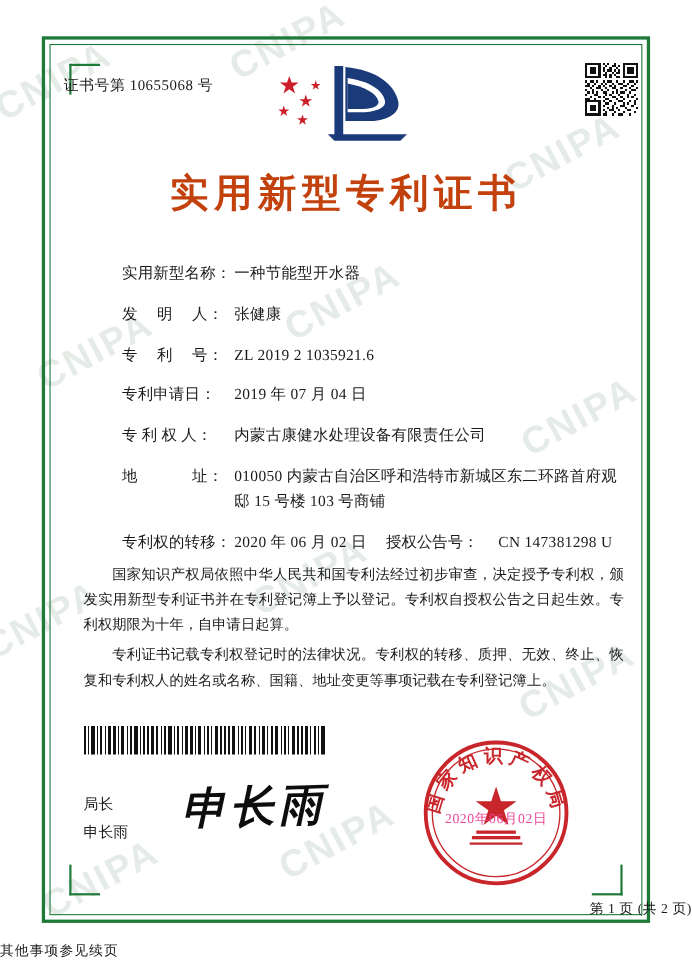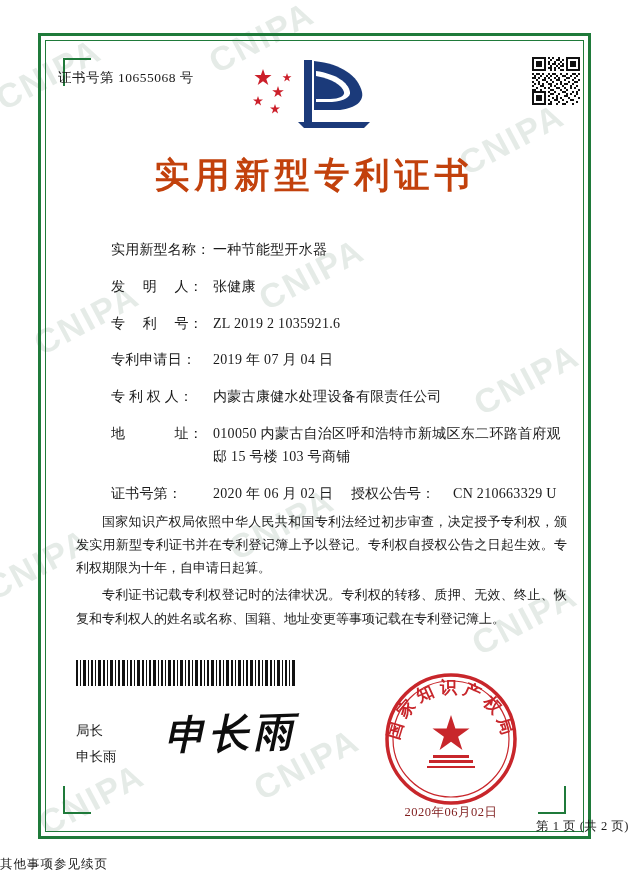--- a/index.html
+++ b/index.html
@@ -230,25 +230,25 @@
     position: absolute;
     left: 383px;
     top: 671px;
     width: 136px;
     height: 136px;
     z-index: 4;
   }
   .seal-date {
     position: absolute;
     left: 390px;
-    top: 804px;
+    top: 736px;
     width: 122px;
     text-align: center;
     font-size: 12.5px;
-    color: #7f1d1d;
+    color: #ec4899;
     z-index: 5;
     letter-spacing: 0.5px;
   }
 
   
   .page-no {
     position: absolute;
     left: 0;
     right: 0;
     top: 818px;
@@ -492,28 +492,28 @@
       <span>址：</span>
     </div>
     <div class="val">
       <span>010050 内蒙古自治区呼和浩特市新城区东二环路首府观</span>
       <span class="cont">邸 15 号楼 103 号商铺</span>
     </div>
   </div>
 
   <div class="row grant">
     <div class="grant-left">
-      <div class="lbl">证书号第：</div>
+      <div class="lbl">专利权的转移：</div>
       <div class="val">2020 年 06 月 02 日</div>
     </div>
     <div class="grant-right">
       <div class="lbl2">
         <span>授权公告号：</span>
       </div>
-      <div class="val">CN 210663329 U</div>
+      <div class="val">CN 147381298 U</div>
     </div>
   </div>
 
 </div>
 
 <div class="paras">
   <p>国家知识产权局依照中华人民共和国专利法经过初步审查，决定授予专利权，颁发实用新型专利证书并在专利登记簿上予以登记。专利权自授权公告之日起生效。专利权期限为十年，自申请日起算。</p>
   <p>专利证书记载专利权登记时的法律状况。专利权的转移、质押、无效、终止、恢复和专利权人的姓名或名称、国籍、地址变更等事项记载在专利登记簿上。</p>
 </div>
 

